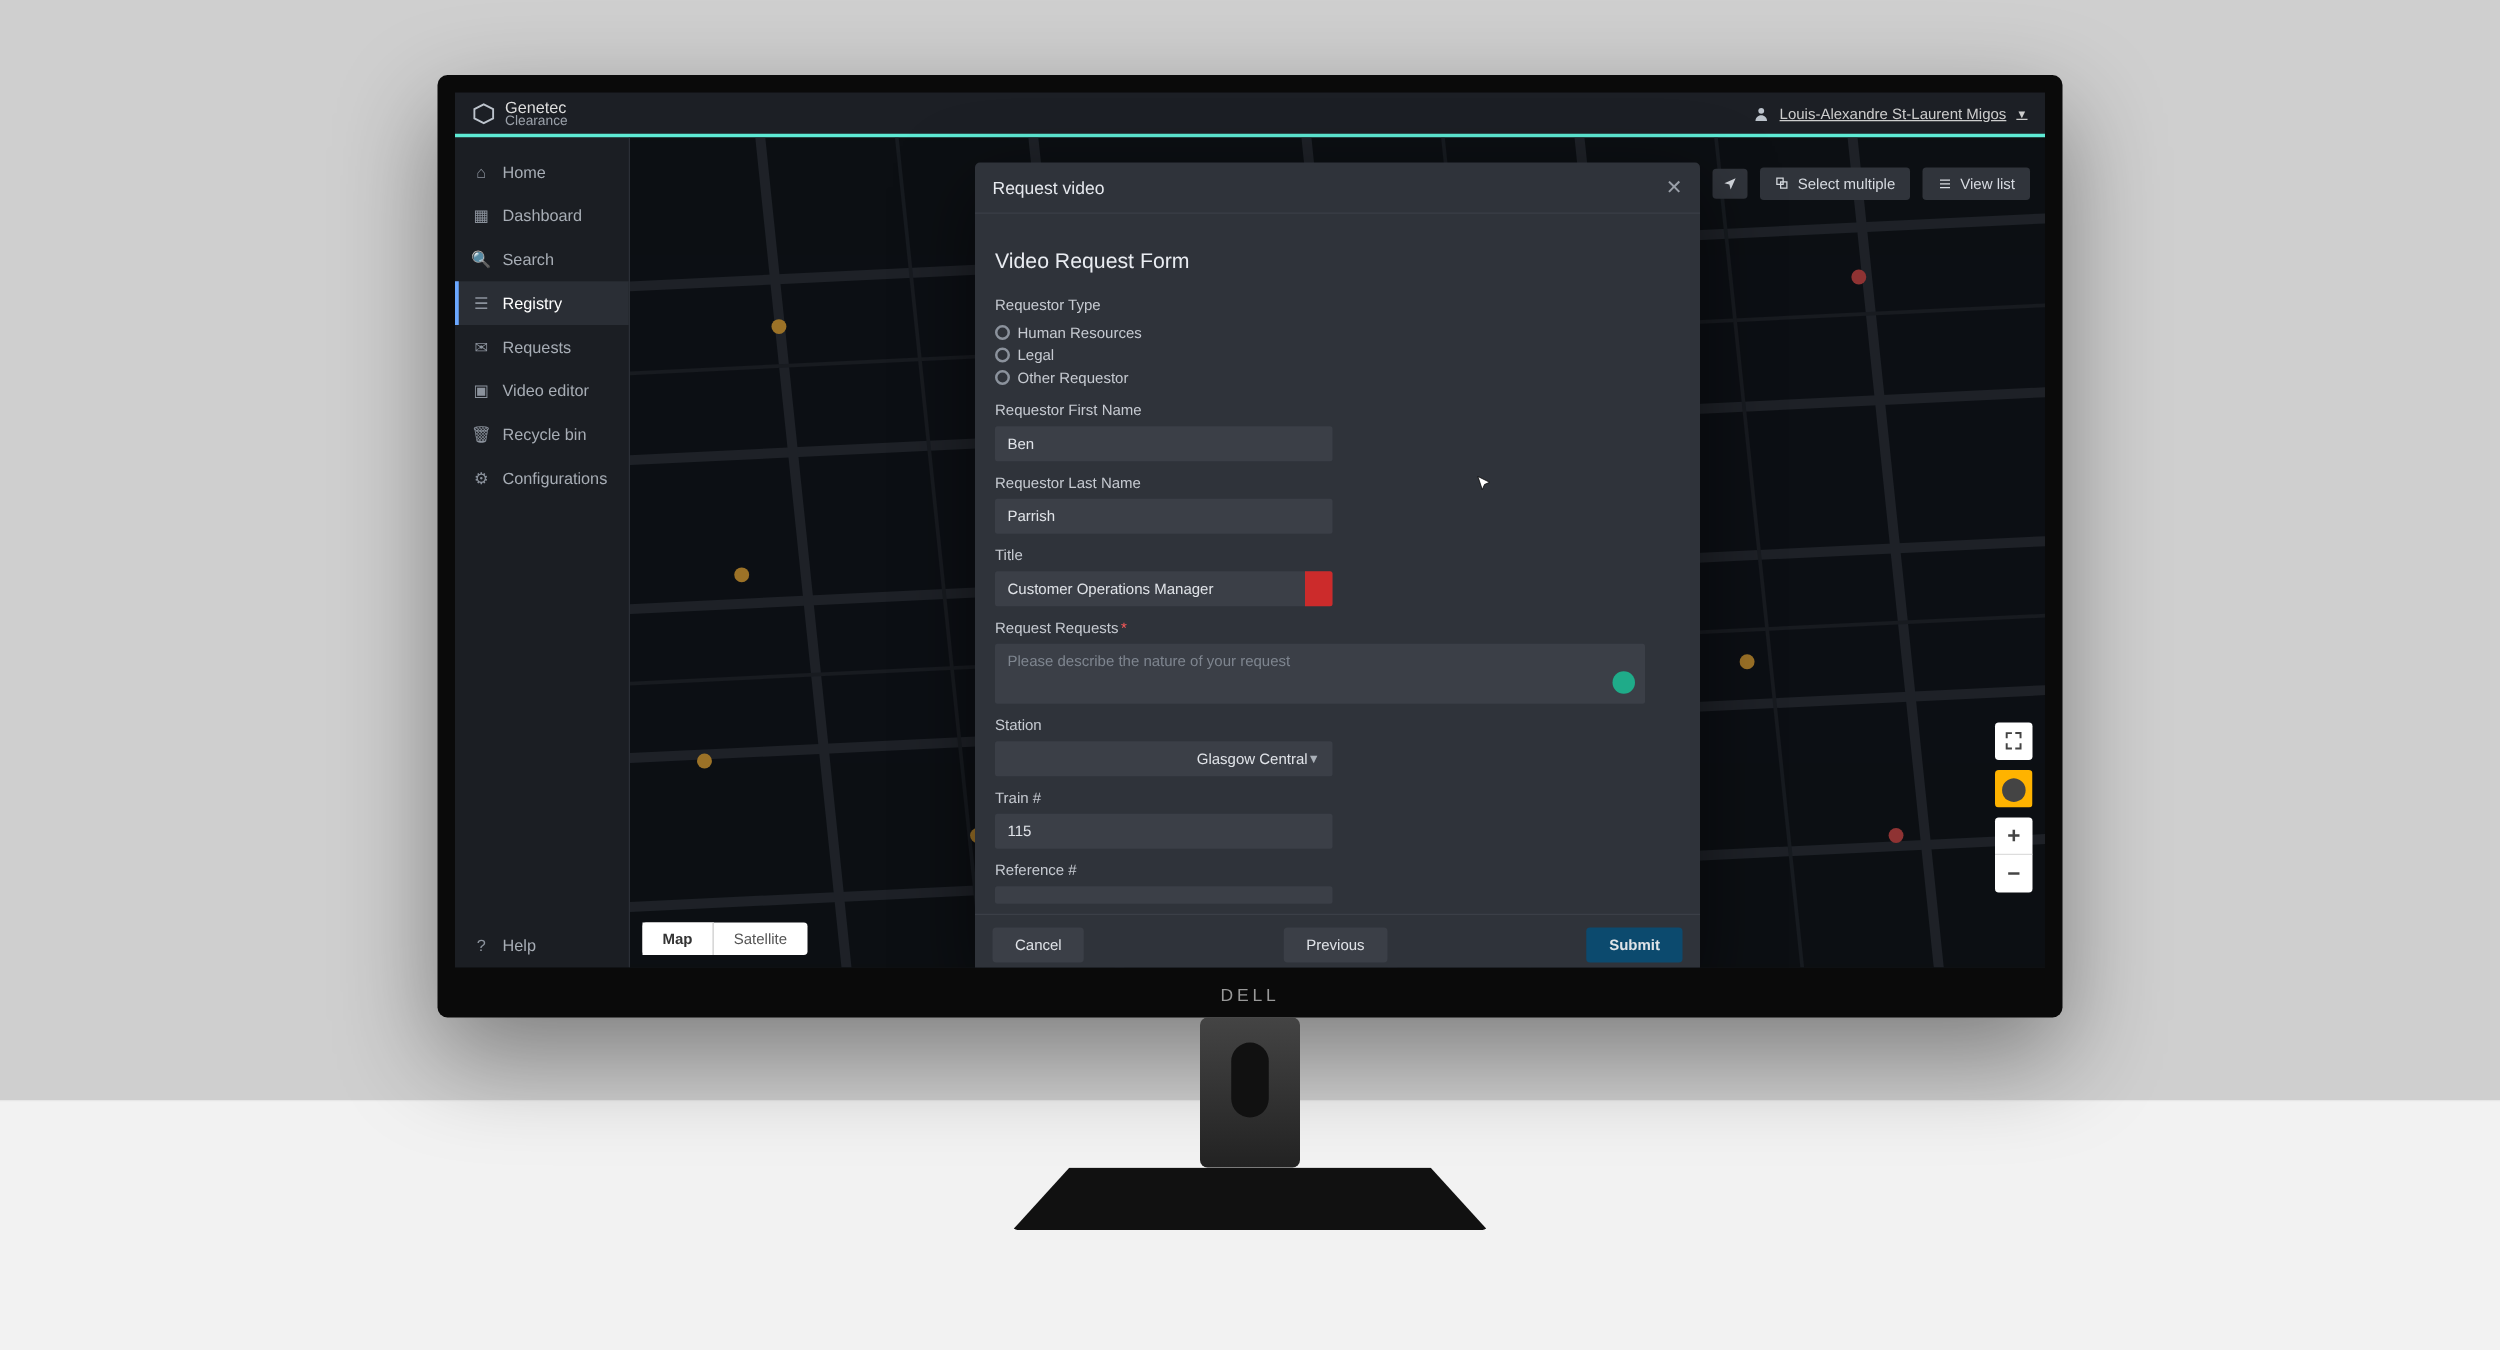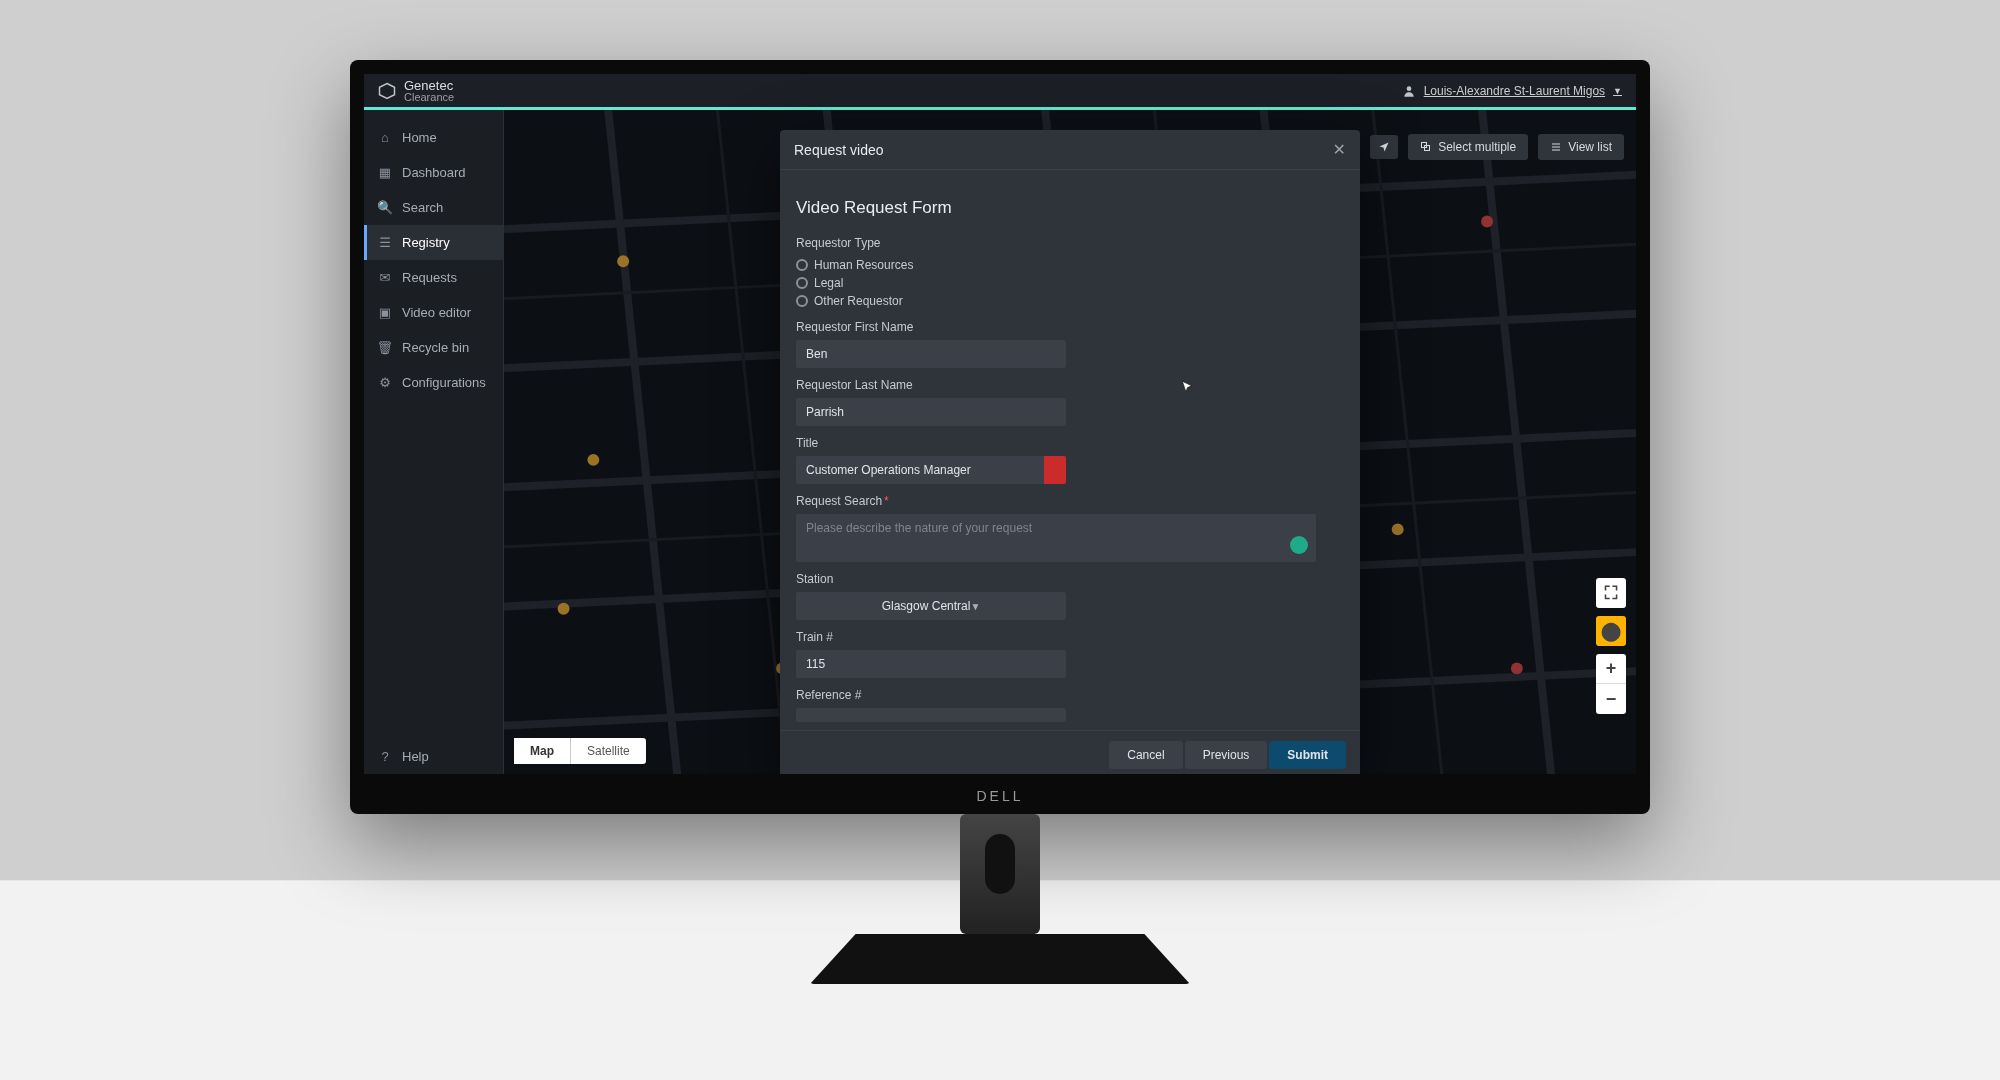--- a/index.html
+++ b/index.html
@@ -63,33 +63,33 @@
 .modal { position: absolute; left: 50%; top: 20px; transform: translateX(-50%); width: 580px; background: #2f333a; border-radius: 4px; box-shadow: 0 20px 60px rgba(0,0,0,.5); z-index: 10; display: flex; flex-direction: column; }
 .modal-head { display: flex; justify-content: space-between; align-items: center; padding: 10px 14px; border-bottom: 1px solid #3b3f47; }
 .modal-head .title { color: #e6e9ee; font-size: 14px; }
 .modal-head .close { color: #9aa0a9; cursor: pointer; font-size: 16px; }
 .modal-body { padding: 14px 16px 8px 16px; max-height: 560px; overflow-y: auto; }
 .form-title { color: #e9ecf1; font-size: 17px; margin-bottom: 18px; margin-top: 14px; }
 .label { color: #c6cad1; font-size: 12px; margin: 10px 0 6px; display: block; }
 .label .req { color: #ff5a5a; margin-left: 2px; }
 .input, .select, .textarea { width: 270px; background: #3b3f47; color: #e0e3e8; border: none; padding: 7px 10px; font-size: 12px; border-radius: 2px; }
 .textarea { width: 520px; height: 48px; position: relative; color: #7e858f; }
-.select { display: flex; justify-content: center; align-items: center; cursor: pointer; }
+.select { display: flex; justify-content: flex-end; align-items: center; cursor: pointer; }
 .select .caret { font-size: 10px; color: #aab0b8; }
 .radio-group { margin-top: 4px; }
 .radio { display: flex; align-items: center; gap: 6px; font-size: 12px; color: #c6cad1; padding: 2px 0; cursor: pointer; }
 .radio .dot { width: 12px; height: 12px; border-radius: 50%; border: 2px solid #8b929c; display: inline-block; position: relative; }
 .radio.selected .dot { border-color: #ff7a00; }
 .radio.selected .dot::after { content: ""; position: absolute; inset: 2px; border-radius: 50%; background: #ff7a00; }
 .radio.selected span { color: #ff7a00; }
 .title-row { position: relative; width: 270px; }
 .title-row .flag { position: absolute; right: 0; top: 0; bottom: 0; width: 22px; background: #cc2b2b; border-radius: 0 2px 2px 0; }
 .textarea-wrap { position: relative; width: 520px; }
 .textarea-wrap .circle { position: absolute; right: 8px; bottom: 8px; width: 18px; height: 18px; border-radius: 50%; background: #1fab89; }
-.modal-foot { padding: 10px 14px; border-top: 1px solid #3b3f47; display: flex; justify-content: flex-end; gap: 2px; }
+.modal-foot { padding: 10px 14px; border-top: 1px solid #3b3f47; display: flex; justify-content: space-between; gap: 2px; }
 .btn { background: #3b3f47; color: #e0e3e8; font-size: 12px; padding: 7px 18px; border: none; border-radius: 3px; cursor: pointer; }
 .btn.primary { background: #0c4a6e; font-weight: bold; }
 
 
 .modal-body::-webkit-scrollbar { width: 6px; }
 .modal-body::-webkit-scrollbar-thumb { background: #555; }
 
 
 .cursor { position: absolute; left: 400px; top: 250px; width: 14px; height: 14px; z-index: 11; }
 </style>
@@ -275,21 +275,21 @@
 
               <span class="label">Requestor Last Name</span>
               <div class="input">Parrish</div>
 
               <span class="label">Title</span>
               <div class="title-row">
                 <div class="input">Customer Operations Manager</div>
                 <div class="flag"></div>
               </div>
 
-              <span class="label"><span>Request Search</span><span class="req">*</span></span>
+              <span class="label"><span>Request Requests</span><span class="req">*</span></span>
               <div class="textarea-wrap">
                 <div class="textarea">Please describe the nature of your request</div>
                 <div class="circle"></div>
               </div>
 
               <span class="label">Station</span>
               <div class="select">
                 <span>Glasgow Central</span>
                 <span class="caret">▼</span>
               </div>

